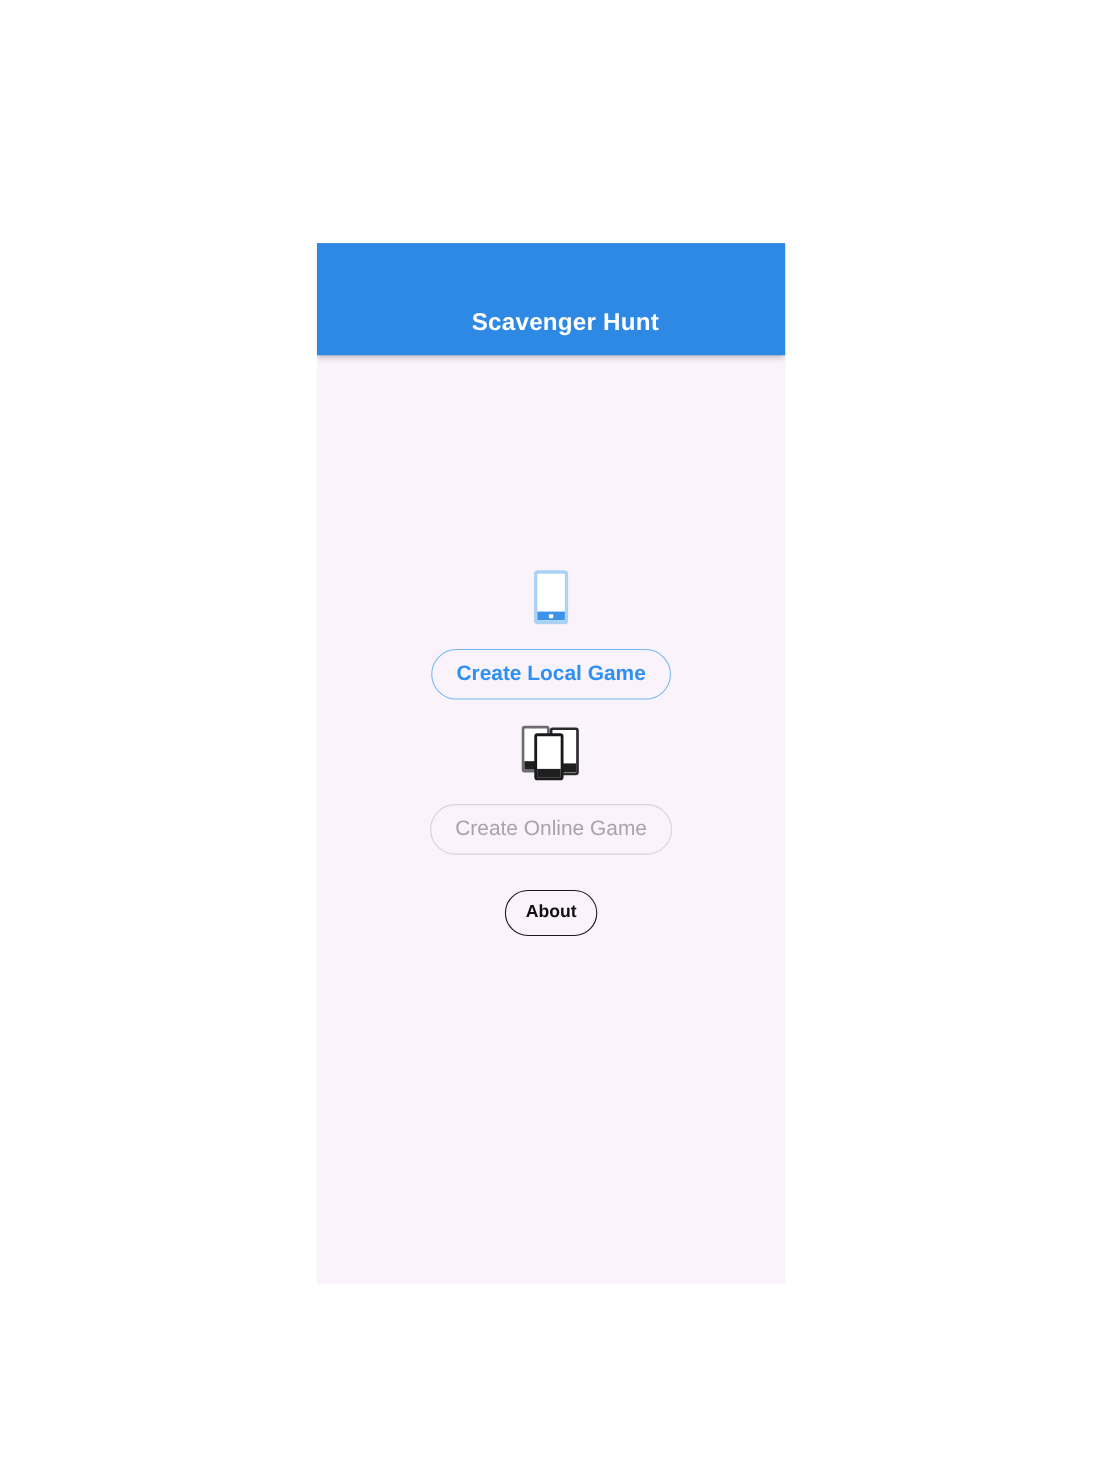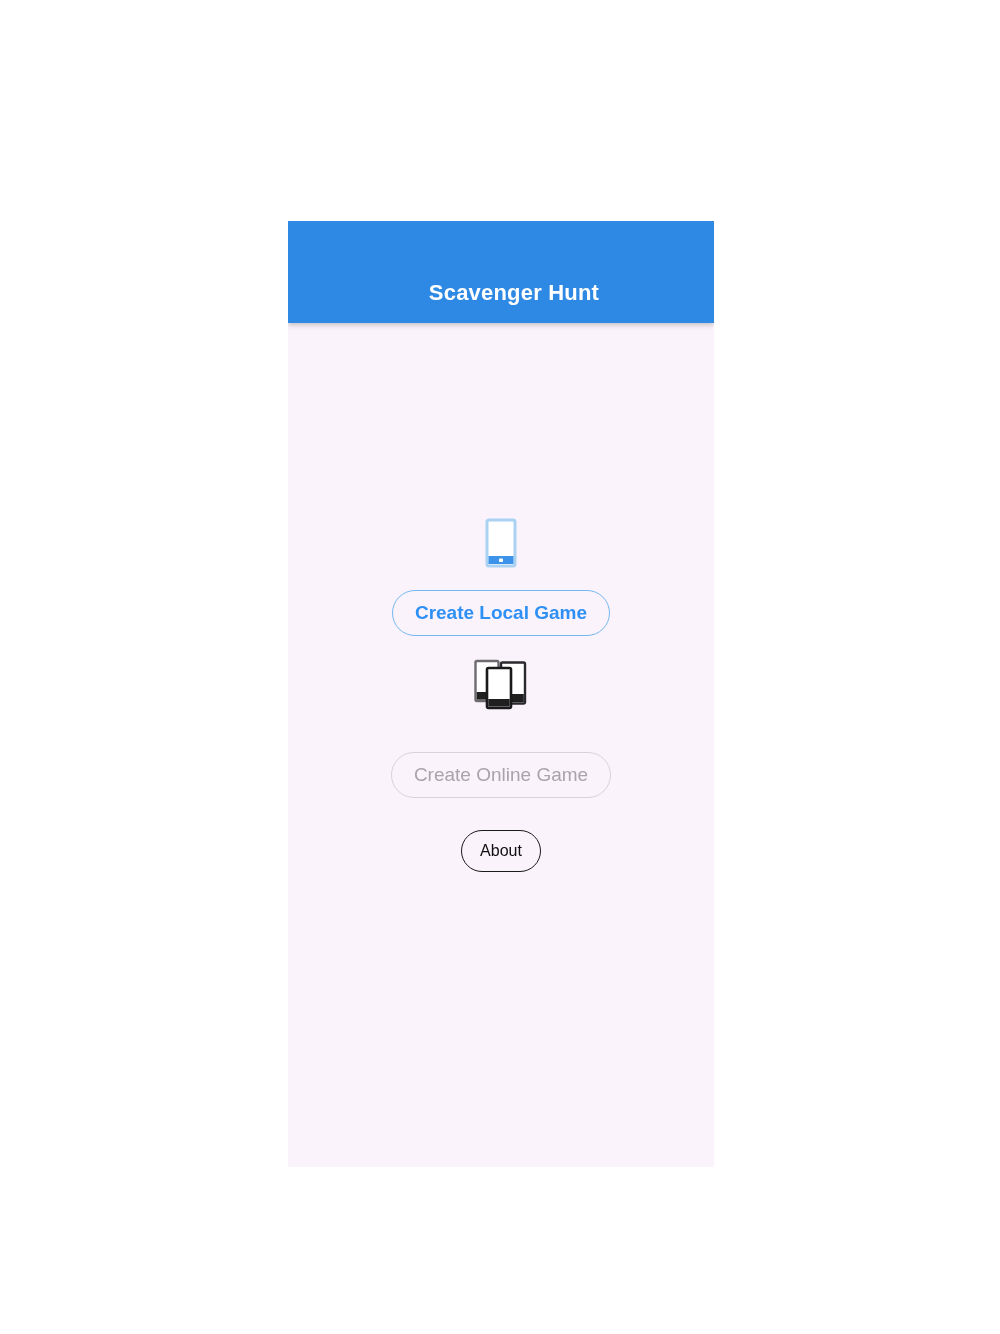--- a/index.html
+++ b/index.html
@@ -87,28 +87,28 @@
     border: 1.4px solid #d8d2d8;
     color: #a9a4a9;
     font-size: 19px;
     font-weight: normal;
     cursor: default;
   }
   .btn-about {
     border: 1.8px solid #1a1a1a;
     color: #0f0f0f;
     font-size: 16px;
-    font-weight: normal;
+    font-weight: bold;
     height: 42px;
     border-radius: 22px;
     padding: 0 18px;
   }
   #btn-create-local { margin-top: 19px; }
   #btn-play-local   { margin-top: 8px; }
-  #btn-create-online{ margin-top: 38px; }
+  #btn-create-online{ margin-top: 17px; }
   #btn-play-online  { margin-top: 8px; }
   #btn-about        { margin-top: 32px; }
 </style>
 </head>
 <body>
 
 <div id="app-window">
 
   <div id="app-bar">
     <div id="app-bar-title">Scavenger Hunt</div>

